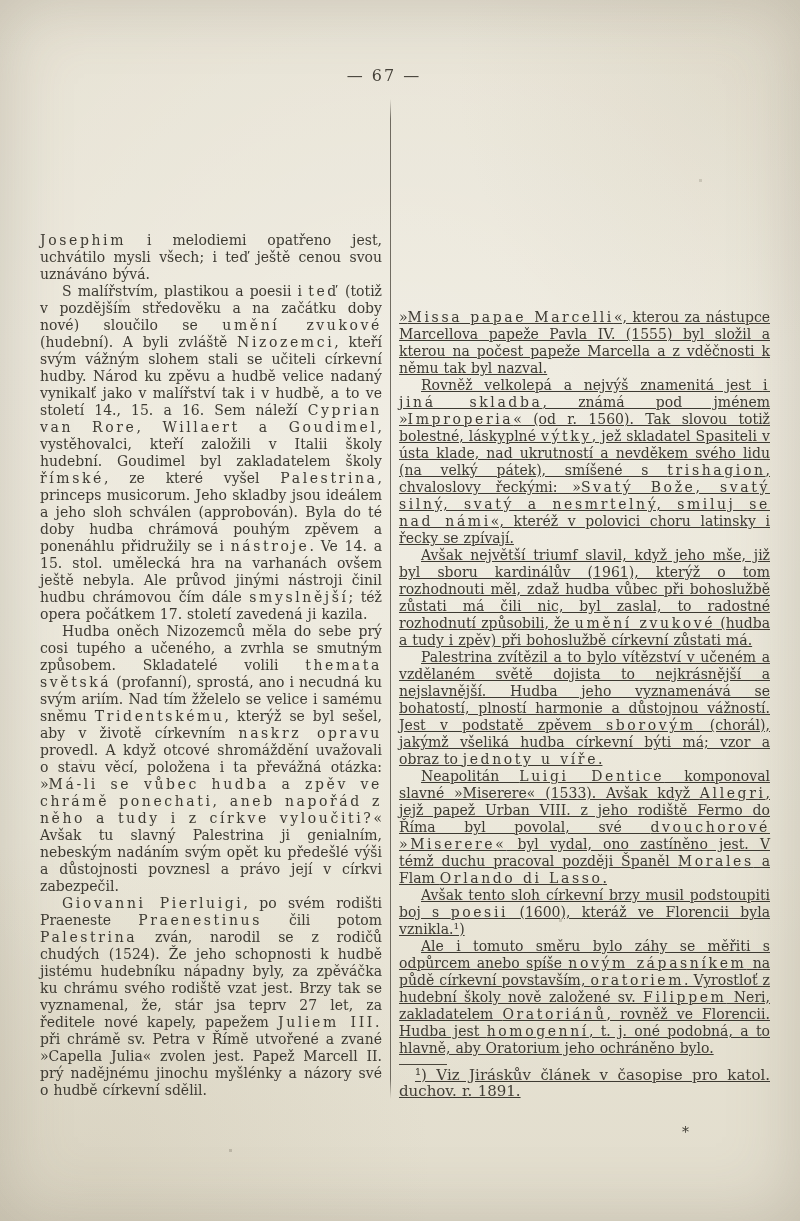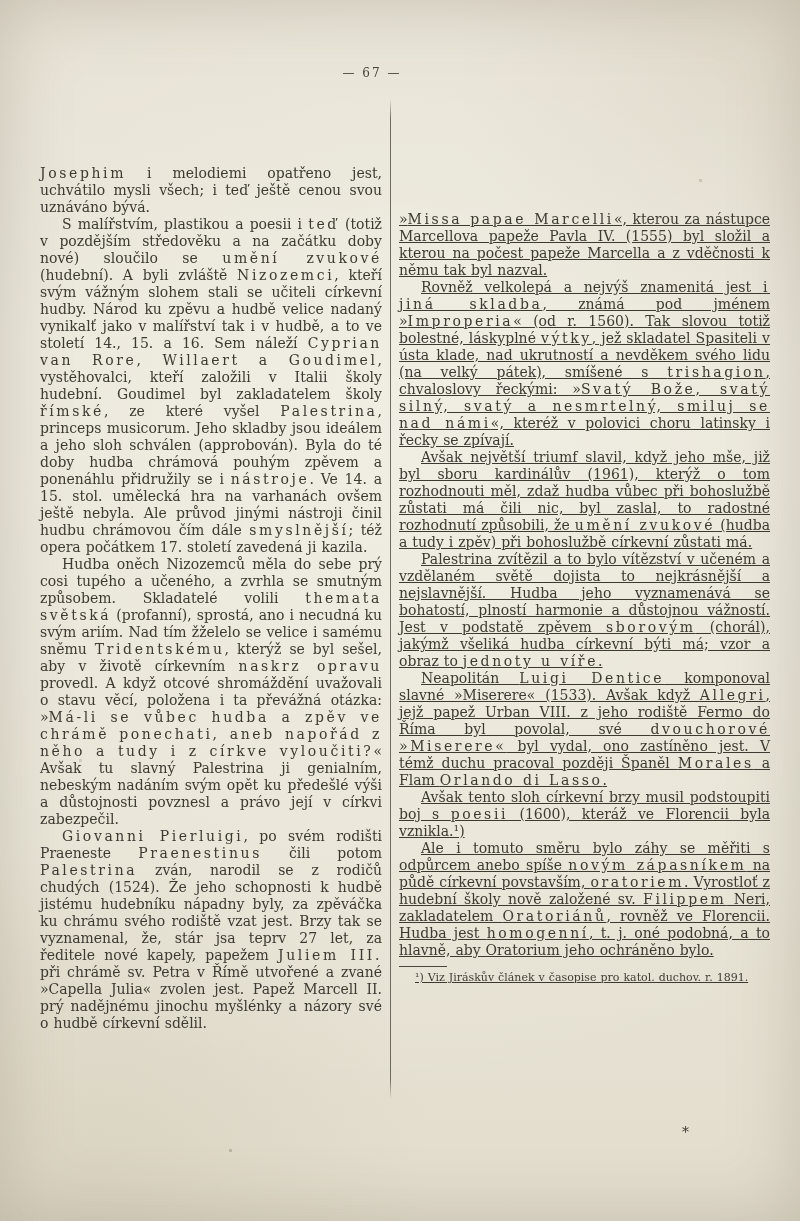--- a/index.html
+++ b/index.html
@@ -17,26 +17,26 @@
     box-shadow: inset 0 0 70px rgba(115,105,85,0.28);
     overflow:hidden;
     font-family:"DejaVu Serif","Liberation Serif",serif;
     color:#3d3a32;
   }
   .specks{position:absolute;top:0;left:0;width:1px;height:1px;background:transparent;
     box-shadow: 120px 300px 0 1px rgba(90,85,70,.25), 700px 180px 0 1px rgba(90,85,70,.2),
                 560px 920px 0 1px rgba(90,85,70,.22), 230px 1150px 0 1px rgba(90,85,70,.25),
                 745px 640px 0 1px rgba(90,85,70,.18), 80px 760px 0 1px rgba(90,85,70,.18);}
   .pagenum{
-    position:absolute;top:66px;left:4px;width:736px;
-    text-align:center;font-size:12px;letter-spacing:2px;color:#46423a;
+    position:absolute;top:66px;left:16px;width:736px;
+    text-align:center;font-size:16px;letter-spacing:2px;color:#46423a;
   }
   .columns{
     position:absolute;top:97px;left:40px;width:730px;
-    display:flex;align-items:center;
+    display:flex;align-items:flex-end;
   }
   .col{
     font-size:14px;line-height:17px;
     text-align:justify;
     hyphens:auto;-webkit-hyphens:auto;
     word-spacing:0.5px;
   }
   .col-left{width:342px;}
   .col-right{width:371px;text-decoration:underline;}
   .divider{
@@ -48,21 +48,21 @@
   p.para{margin:0;}
   p.indent{text-indent:22px;}
   .sperr{letter-spacing:2.6px;}
   .footnote-rule{
     width:48px;height:0;
     border-top:1.5px solid #4a463c;
     margin:7px 0 3px 0;
   }
   .footnote{
     margin:0;
-    font-size:11px;line-height:15.5px;
+    font-size:15px;line-height:15.5px;
     text-align:justify;text-indent:16px;
     color:#413d35;
   }
   .asterisk{
     position:absolute;left:682px;top:1124px;
     font-size:14px;color:#3d3a32;
   }
 </style>
 </head>
 <body>

